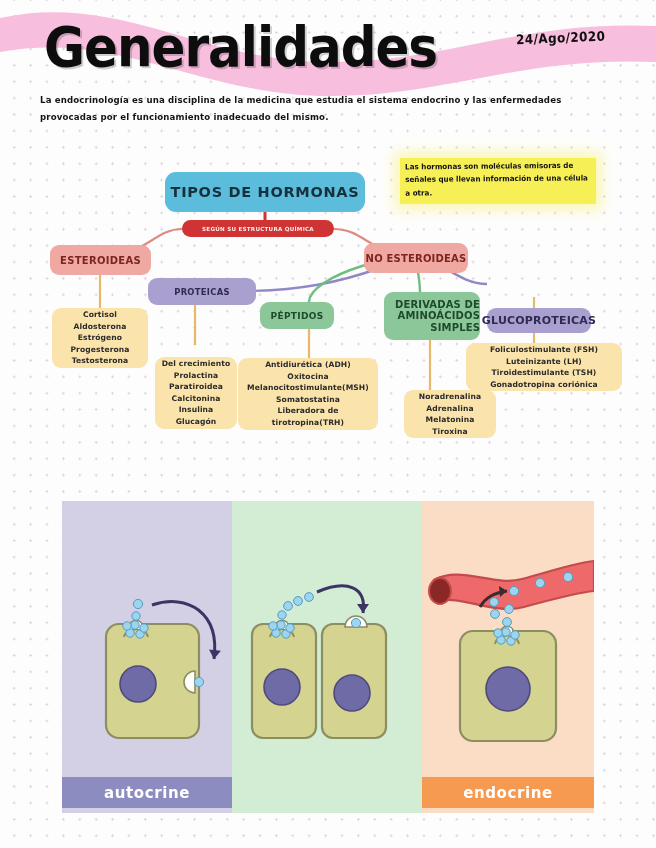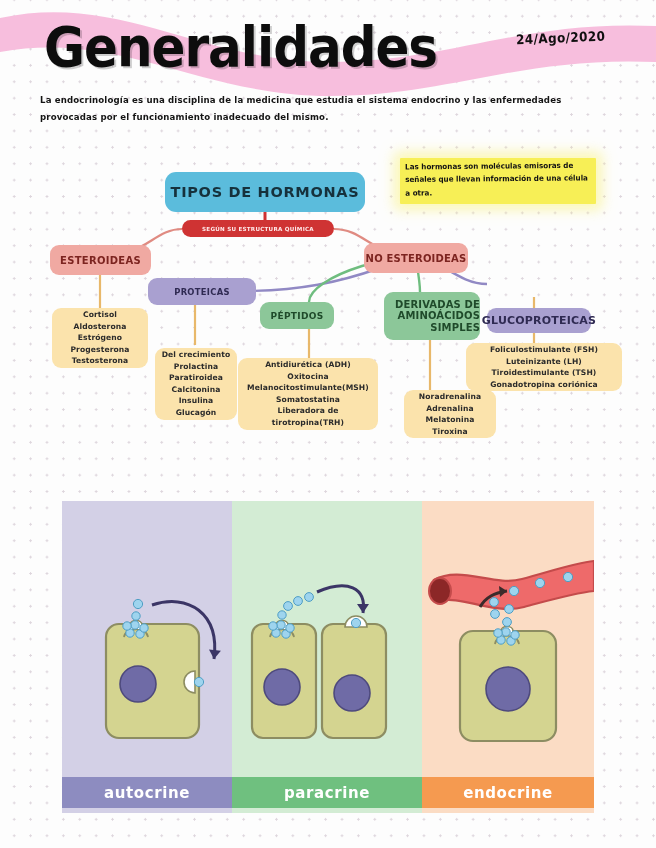--- a/index.html
+++ b/index.html
@@ -112,21 +112,21 @@
     color:#1f4a2a;font-size:9px;letter-spacing:0.3px;
   }
   #n-derivadas{
     left:384px;top:142px;width:96px;height:48px;
     background:#8cc799;border-radius:9px;
     color:#1f4a2a;font-size:10px;line-height:11.5px;
     letter-spacing:0.15px;
   }
 
   #l-ester{left:52px;top:158px;width:96px;}
-  #l-proteicas{left:155px;top:198px;width:82px;}
+  #l-proteicas{left:155px;top:207px;width:82px;}
   #l-peptidos{left:238px;top:208px;width:140px;}
   #l-derivadas{left:404px;top:240px;width:92px;}
   #l-gluco{left:466px;top:193px;width:156px;}
 
   
   #note{
     position:absolute;left:400px;top:158px;width:196px;height:46px;
     background:#f7ef56;
     box-shadow:0 0 13px 6px rgba(250,243,120,0.55);
     border-radius:1px;
@@ -312,17 +312,16 @@
           <circle cx="453" cy="134" r="4.2"></circle>
         <circle cx="436" cy="132" r="4.2"></circle>
           <circle cx="445" cy="121" r="4.4"></circle>
         <circle cx="433" cy="113" r="4.4"></circle>
           <circle cx="447" cy="108" r="4.4"></circle>
         <circle cx="432" cy="101" r="4.4"></circle>
       </g>
     </svg>
 
     <div class="panel-label" id="lb-auto">autocrine</div>
-    <div class="panel-label" id="lb-para">paracrine</div>
     <div class="panel-label" id="lb-endo">endocrine</div>
   </div>
 
 </div>
 
 </body></html>

